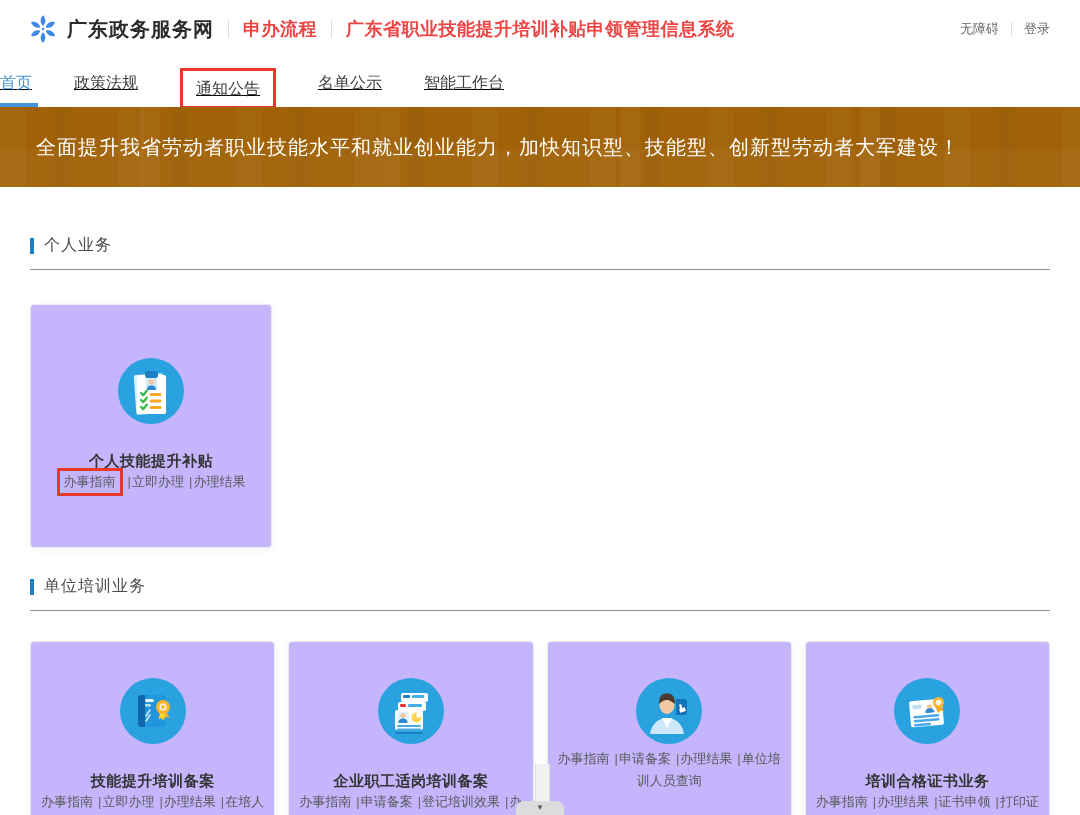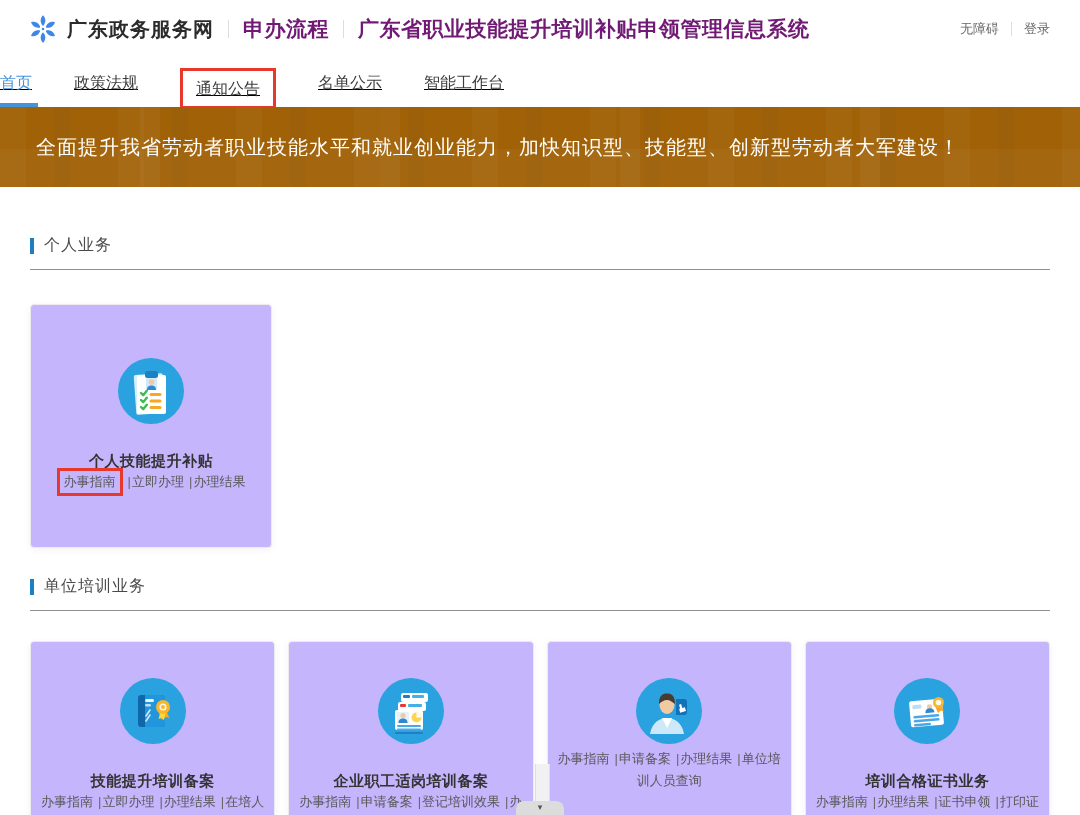--- a/index.html
+++ b/index.html
@@ -6,21 +6,21 @@
   html,body { width:1080px; height:815px; overflow:hidden; background:#fff;
     font-family:"Liberation Sans","DejaVu Sans",sans-serif; }
   .page { position:relative; width:1080px; height:815px; overflow:hidden; background:#fff; }
 
   
   .hdr { height:58px; display:flex; align-items:center; padding:0 30px 0 28px; background:#fff; }
   .logo { width:30px; height:30px; flex:0 0 auto; }
   .site-name { font-size:20px; font-weight:bold; color:#2b2b2b; margin-left:9px; letter-spacing:1px; }
   .vsep { width:1px; height:18px; background:#ddd; margin:0 14px; flex:0 0 auto; }
   .vsep.small { height:14px; margin:0 12px; }
-  .hdr-sub { font-size:21px; font-weight:bold; color:#701a75; letter-spacing:0.5px; }
+  .hdr-sub { font-size:18px; font-weight:bold; color:#ef4444; letter-spacing:0.5px; }
   .hdr-spacer { flex:1; }
   .hdr-link { font-size:13px; color:#666; cursor:pointer; }
 
   
   .nav { height:49px; display:flex; align-items:center; background:#fff;text-decoration:underline; }
   .nav-tab { position:relative; font-size:16px; color:#3c3c3c; margin-right:42px; cursor:pointer;
     height:49px; line-height:49px; }
   .nav-tab.active { color:#4593d9; }
   .nav-tab.active .underline { position:absolute; left:50%; transform:translateX(-50%);
     bottom:0; width:44px; height:4px; background:#4593d9; }

